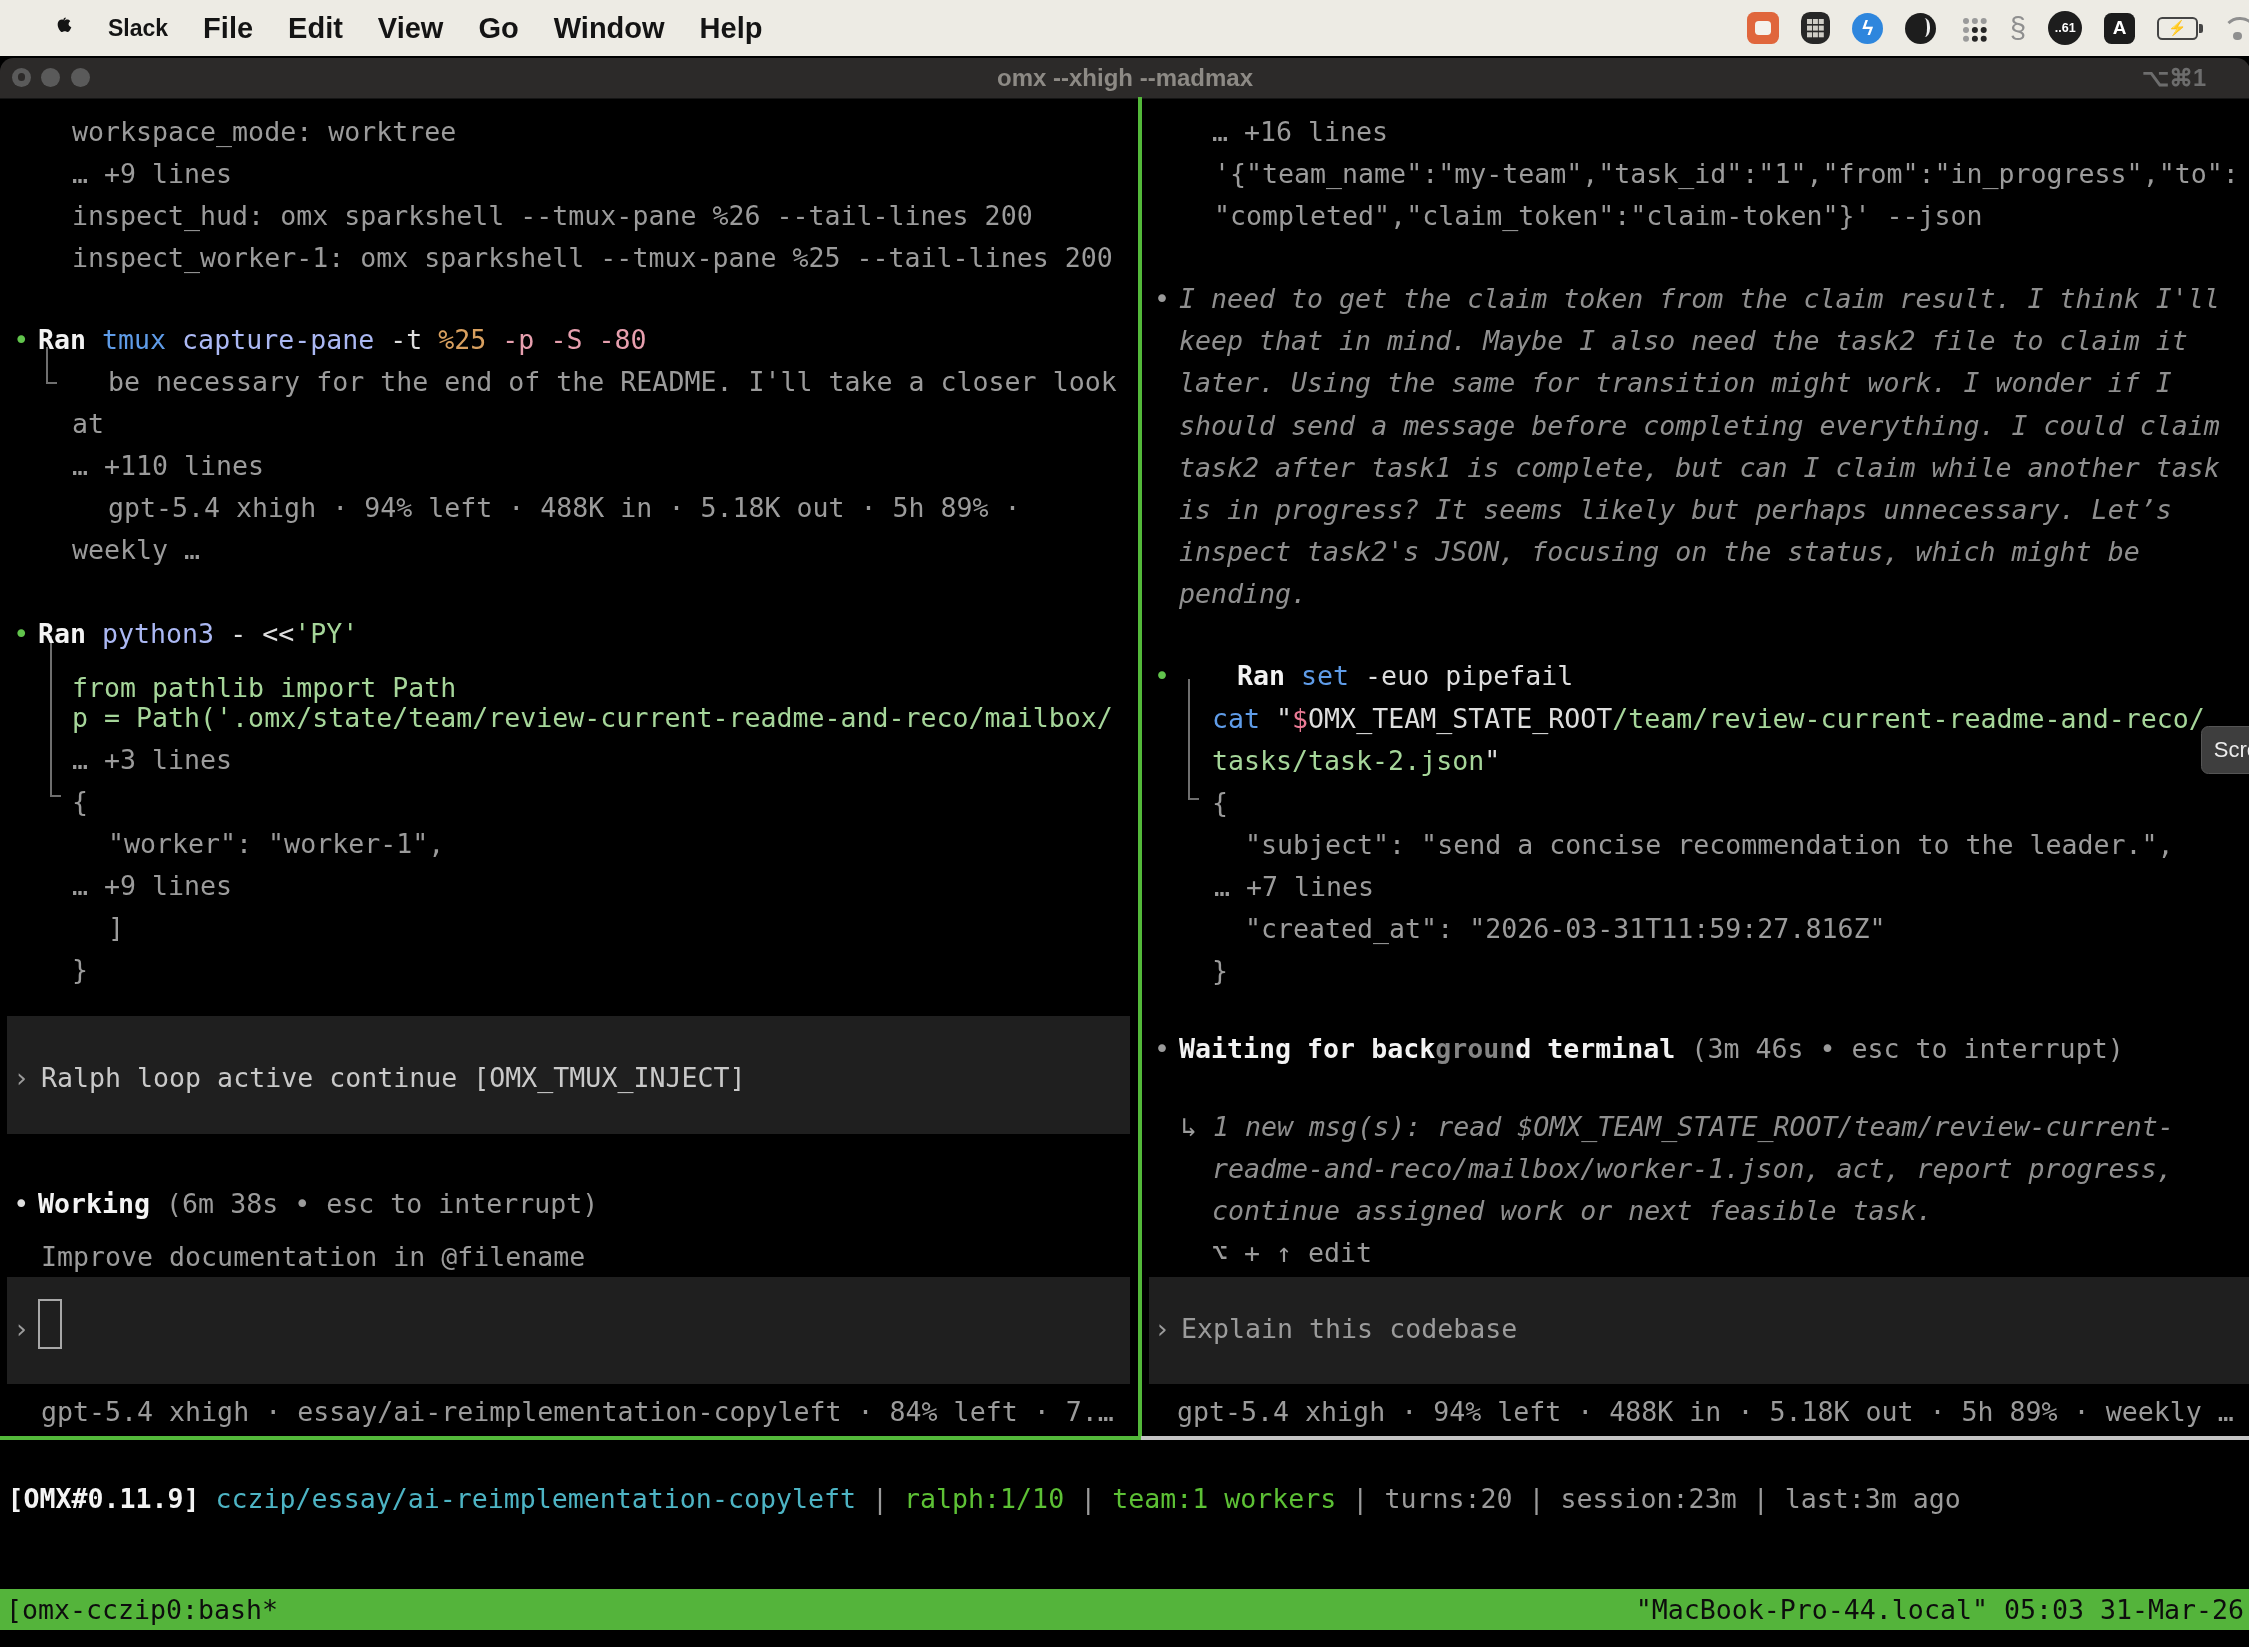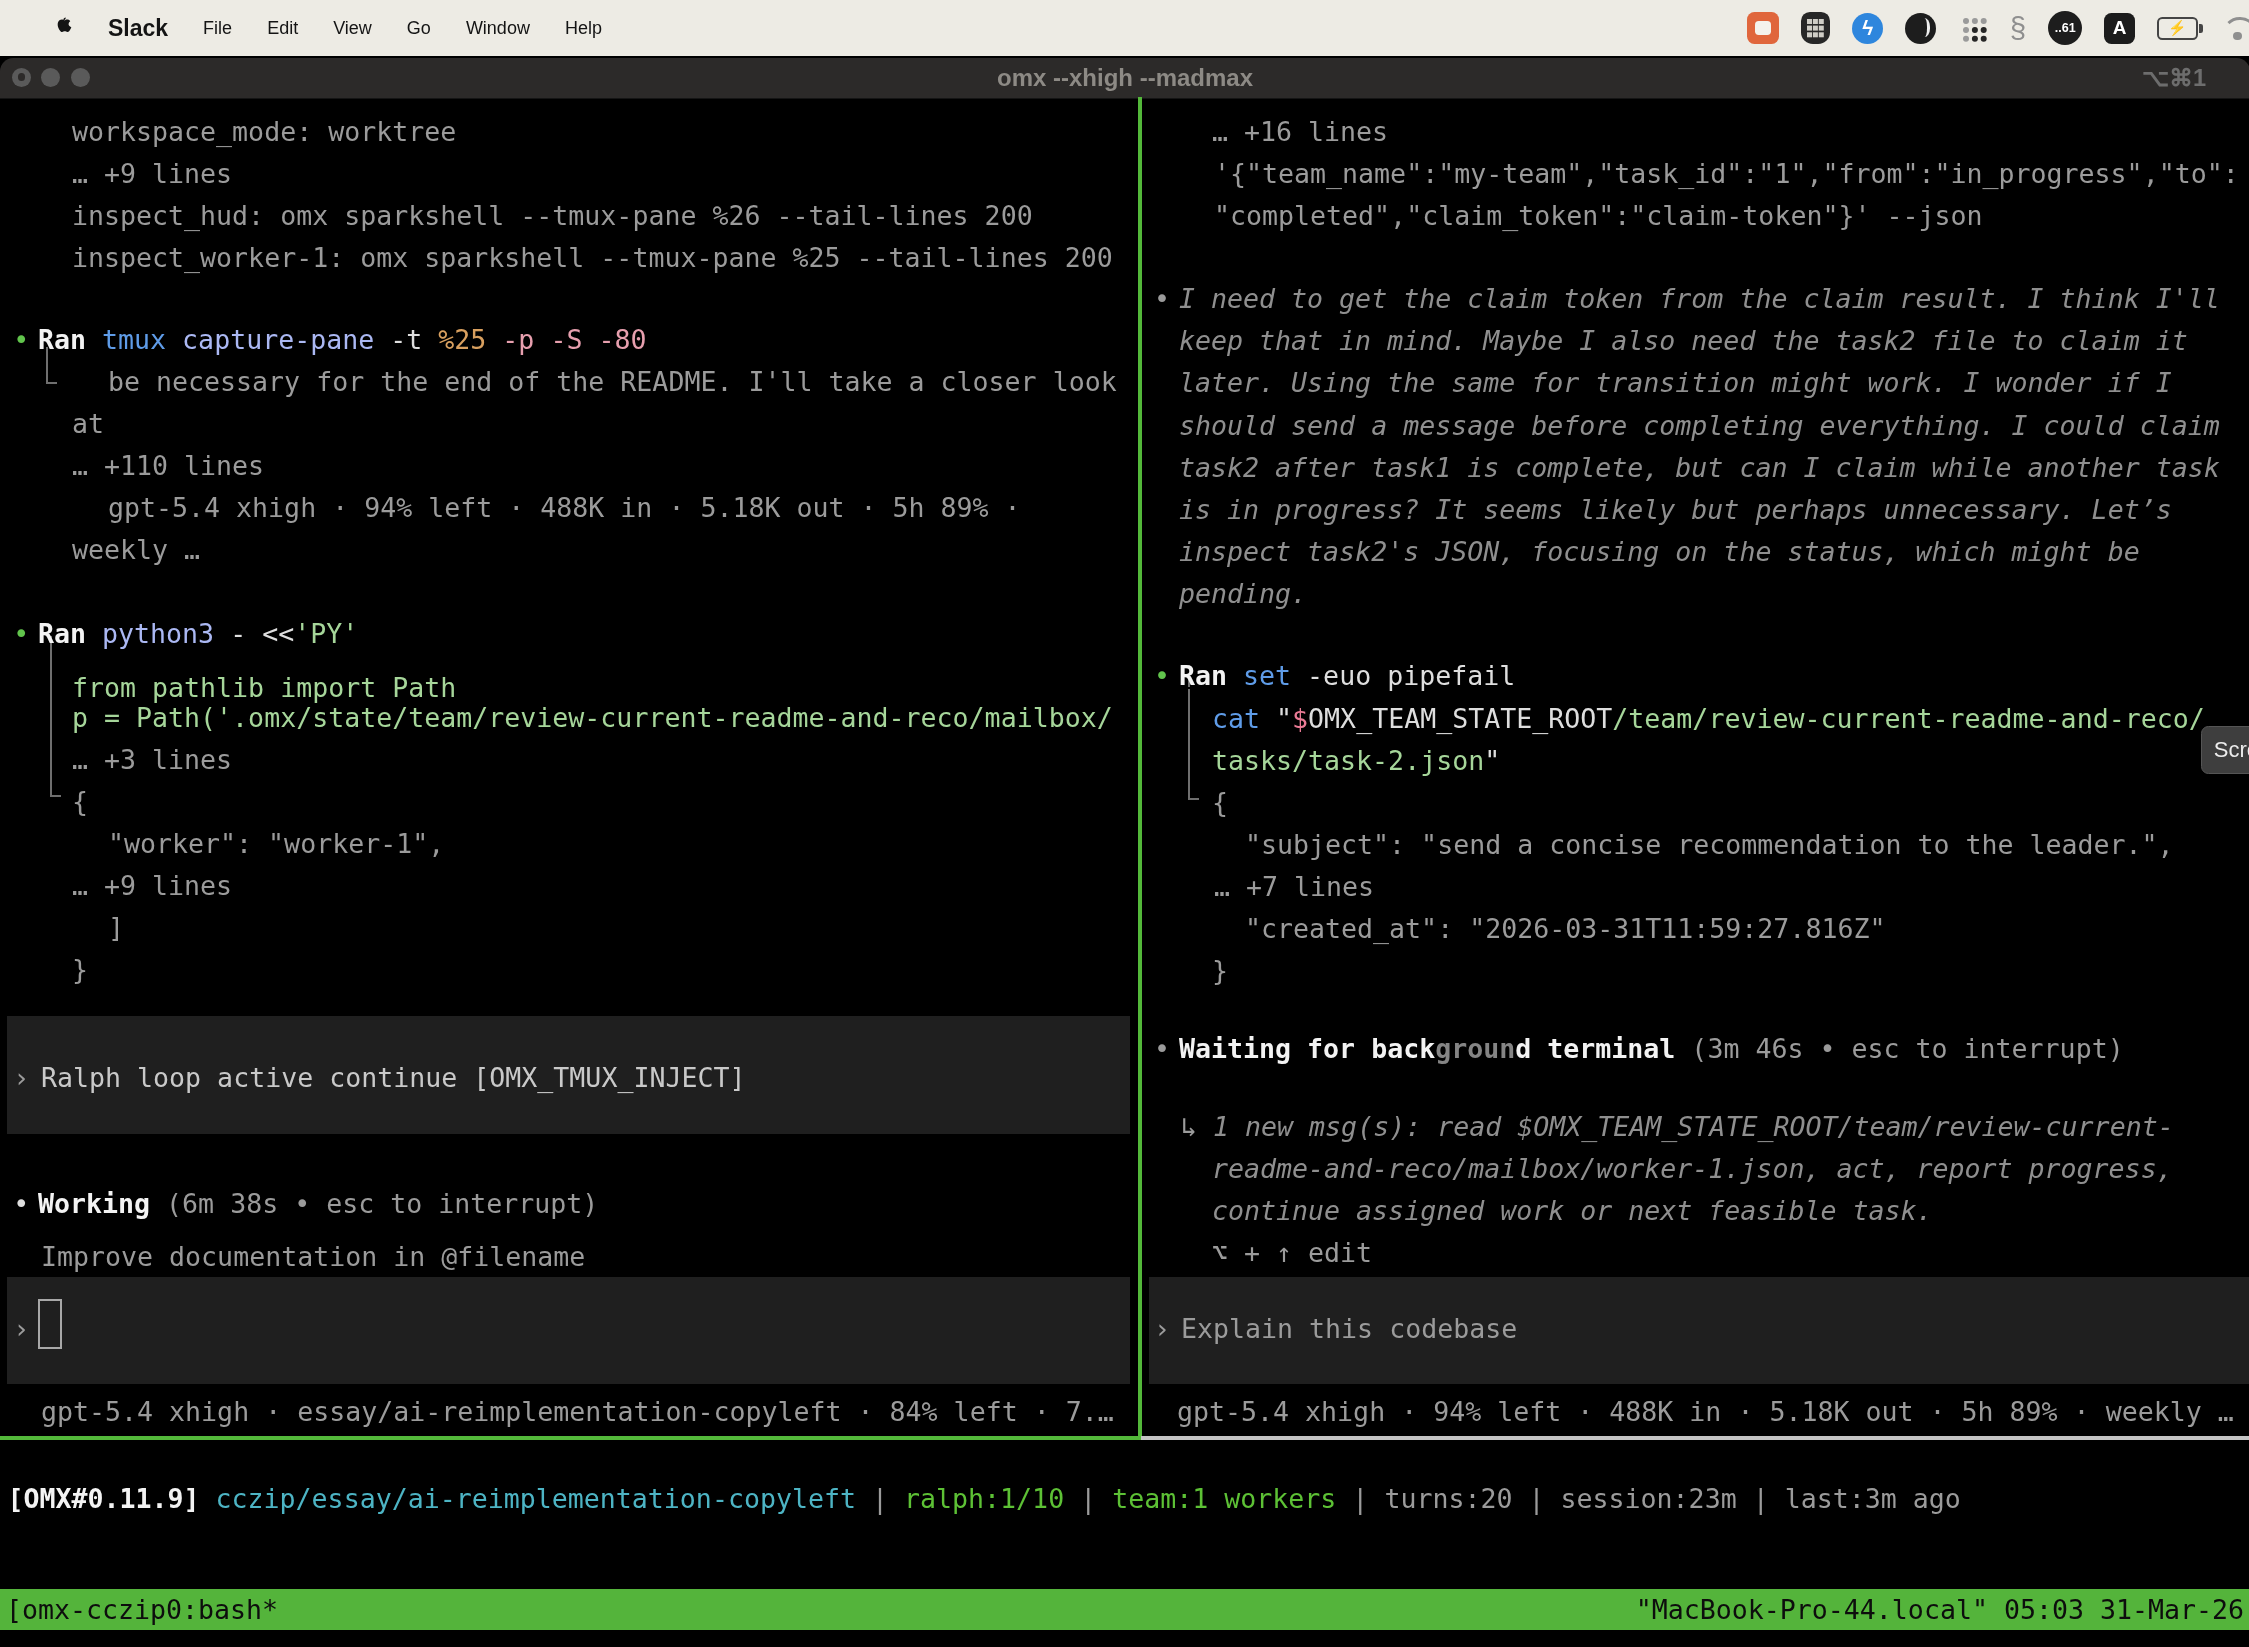--- a/index.html
+++ b/index.html
@@ -3,21 +3,21 @@
 <meta charset="utf-8">
 <style>
   html,body{margin:0;padding:0;}
   body{width:2250px;height:1648px;background:#000;overflow:hidden;position:relative;
        font-family:"DejaVu Sans Mono",monospace;}
 
   
   .menubar{position:absolute;top:0;left:0;width:2250px;height:56px;background:#edebe4;
            display:flex;align-items:center;font-family:"Liberation Sans",sans-serif;color:#141414;padding-left:19px;}
   .menu-left{display:flex;align-items:center;gap:35px;padding-left:32px;}
-  .menu-item{font-size:18px;}
+  .menu-item{font-size:29px;font-weight:bold;}
   .menu-item.app{font-weight:bold;font-size:23px;}
   .apple{width:22px;height:25px;display:inline-block;}
   .menu-right{margin-left:auto;display:flex;align-items:center;gap:22px;padding-right:14.8px;}
   .icon{display:inline-flex;align-items:center;justify-content:center;position:relative;}
   .notification-app-icon{width:32px;height:32px;border-radius:7.4px;background:#e0663c;}
   .notification-app-icon::after{content:"";width:16px;height:14.8px;background:#f4f2ec;border-radius:3.7px;}
   .grid-shield-icon{width:29.5px;height:32px;background:#272727;border-radius:8.9px 8.9px 11.8px 11.8px;}
   .grid-shield-icon::after{content:"";position:absolute;left:6.6px;top:7.4px;width:4.4px;height:4.4px;background:#cfcdc6;
      box-shadow:5.9px 0 #cfcdc6,11.8px 0 #cfcdc6,0 6.6px #cfcdc6,5.9px 6.6px #cfcdc6,11.8px 6.6px #cfcdc6,0 13.3px #cfcdc6,5.9px 13.3px #cfcdc6,11.8px 13.3px #cfcdc6;}
   .lightning-badge-icon{width:31px;height:31px;border-radius:50%;background:#2e86dd;color:#fff;font-size:20.7px;font-weight:bold;}
@@ -163,21 +163,21 @@
     <div class="run" style="left: 1154px; top: 278px;"><span class="g">•</span></div>
     <div class="run" style="left: 1179px; top: 278px;"><span class="gi">I need to get the claim token from the claim result. I think I'll</span></div>
     <div class="run" style="left: 1179px; top: 320px;"><span class="gi">keep that in mind. Maybe I also need the task2 file to claim it</span></div>
     <div class="run" style="left: 1179px; top: 362px;"><span class="gi">later. Using the same for transition might work. I wonder if I</span></div>
     <div class="run" style="left: 1179px; top: 405px;"><span class="gi">should send a message before completing everything. I could claim</span></div>
     <div class="run" style="left: 1179px; top: 447px;"><span class="gi">task2 after task1 is complete, but can I claim while another task</span></div>
     <div class="run" style="left: 1179px; top: 489px;"><span class="gi">is in progress? It seems likely but perhaps unnecessary. Let’s</span></div>
     <div class="run" style="left: 1179px; top: 531px;"><span class="gi">inspect task2's JSON, focusing on the status, which might be</span></div>
     <div class="run" style="left: 1179px; top: 573px;"><span class="gi">pending.</span></div>
     <div class="run" style="left: 1154px; top: 655px;"><span class="gn">•</span></div>
-    <div class="run" style="left: 1179px; top: 655px; text-decoration: underline;"><span class="wb">Ran </span><span class="bl">set</span><span class="w"> -euo pipefail</span></div>
+    <div class="run" style="left: 1237px; top: 655px; text-decoration: underline;"><span class="wb">Ran </span><span class="bl">set</span><span class="w"> -euo pipefail</span></div>
     <div class="run" style="left: 1212px; top: 698px;"><span class="bl">cat</span><span class="w"> "</span><span class="pkd">$</span><span class="w">OMX_TEAM_STATE_ROOT</span><span class="str">/team/review-current-readme-and-reco/</span></div>
     <div class="run" style="left: 1212px; top: 740px;"><span class="str">tasks/task-2.json</span><span class="w">"</span></div>
     <div class="run" style="left: 1212px; top: 782px;"><span class="g">{</span></div>
     <div class="run" style="left: 1245px; top: 824px;"><span class="g">"subject": "send a concise recommendation to the leader.",</span></div>
     <div class="run" style="left: 1214px; top: 866px;"><span class="g">… +7 lines</span></div>
     <div class="run" style="left: 1245px; top: 908px;"><span class="g">"created_at": "2026-03-31T11:59:27.816Z"</span></div>
     <div class="run" style="left: 1212px; top: 950px;"><span class="g">}</span></div>
     <div class="run" style="left: 1154px; top: 1028px;"><span class="g">•</span></div>
     <div class="run" style="left: 1179px; top: 1028px;"><span class="wb">Waiting for back</span><span class="dimb">groun</span><span class="wb">d terminal</span><span class="g"> (3m 46s • esc to interrupt)</span></div>
     <div class="run" style="left: 1181px; top: 1106px;"><span class="g">↳ </span><span class="gi">1 new msg(s): read $OMX_TEAM_STATE_ROOT/team/review-current-</span></div>

